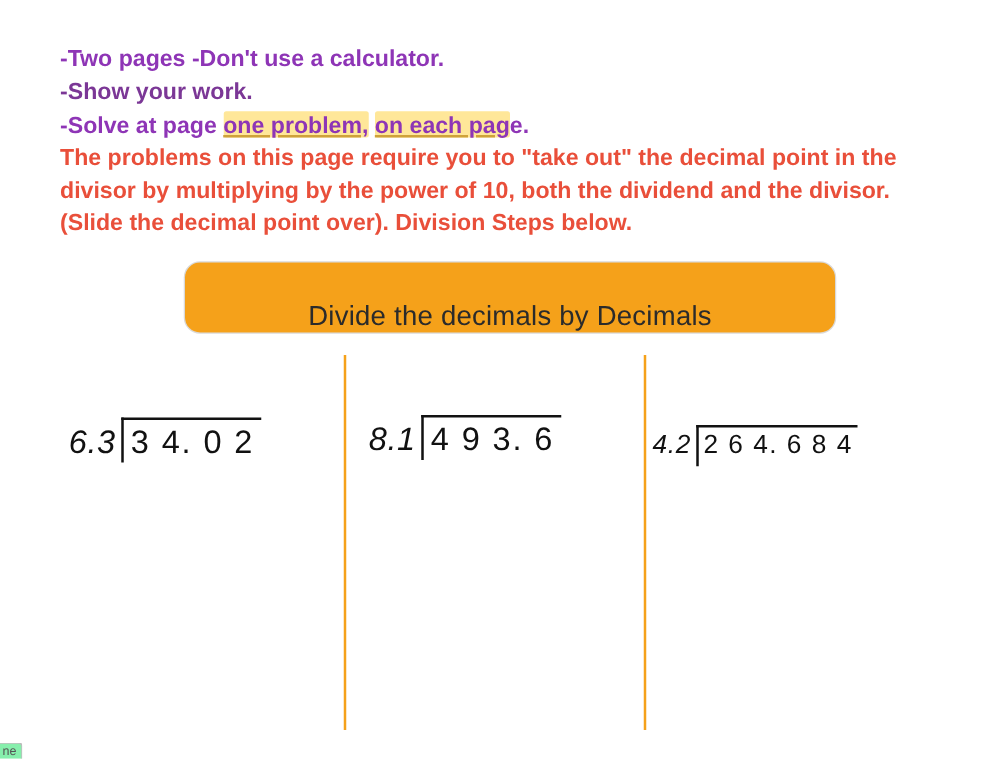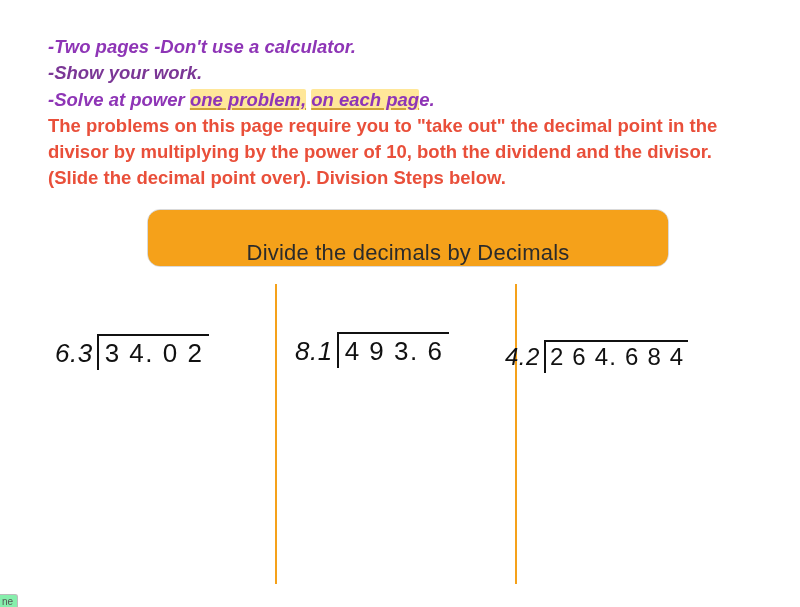--- a/index.html
+++ b/index.html
@@ -19,21 +19,21 @@
   }
   .instructions {
     position: absolute;
     left: 48px;
     top: 34px;
     width: 710px;
     font-size: 18.5px;
     line-height: 1.42;
     font-weight: 700;
   }
-  .instructions .purple { color: #8e35b6; font-style: italic; }
+  .instructions .purple { color: #8e35b6; }
   
   .instructions .purple.muted { color: #7b3796; text-align: center; }
   .instructions .red { color: #e94f3a; }
   .instructions .hl {
     background: #ffe799;
     border-radius: 2px;
     text-decoration-line: underline;
     text-decoration-color: #cfa23a;
     text-decoration-thickness: 2px;
     text-underline-offset: 2px;
@@ -79,21 +79,21 @@
     top: 50px;
     font-family: "Arial", sans-serif;
     font-size: 26px;
     line-height: 1;
     white-space: nowrap;
     letter-spacing: 1.5px;
     color: #111;
   }
   .problem.p1 { left: 55px;  }
   .problem.p2 { left: 295px; top: 48px; }
-  .problem.p3 { left: 505px; top: 56px; font-size: 24px; letter-spacing: 1.2px; }
+  .problem.p3 { left: 522px; top: 56px; font-size: 21px; letter-spacing: 1.2px; }
 
   .divisor { display: inline-block; padding-right: 6px; letter-spacing: 0.5px; font-style: italic; }
   .dividend-wrap { display: inline-block; position: relative; }
   .bracket {
     display: inline-block;
     border-top: 2px solid #111;
     border-left: 2px solid #111;
     padding: 4px 6px 0 6px;
     margin-left: -2px;
     min-height: 30px;
@@ -115,21 +115,21 @@
   }
 </style>
 </head>
 <body>
 
 <div class="page">
 
   <div class="instructions">
     <span class="purple">-Two pages -Don't use a calculator.</span><br>
     <span class="purple muted">-Show your work.</span><br>
-    <span class="purple">-Solve at power </span><span class="purple hl">one problem,</span><span class="purple"> </span><span class="purple hl">on each pag</span><span class="purple">e.</span><br>
+    <span class="purple">-Solve at page </span><span class="purple hl">one problem,</span><span class="purple"> </span><span class="purple hl">on each pag</span><span class="purple">e.</span><br>
     <span class="red">The problems on this page require you to "take out" the decimal point in the divisor by multiplying by the power of 10, both the dividend and the divisor. (Slide the decimal point over).  Division Steps below.</span>
   </div>
 
   <div class="title-bar">
     <span>Divide the decimals by Decimals</span>
   </div>
 
   <div class="columns">
     <div class="vline l1"></div>
     <div class="vline l2"></div>

